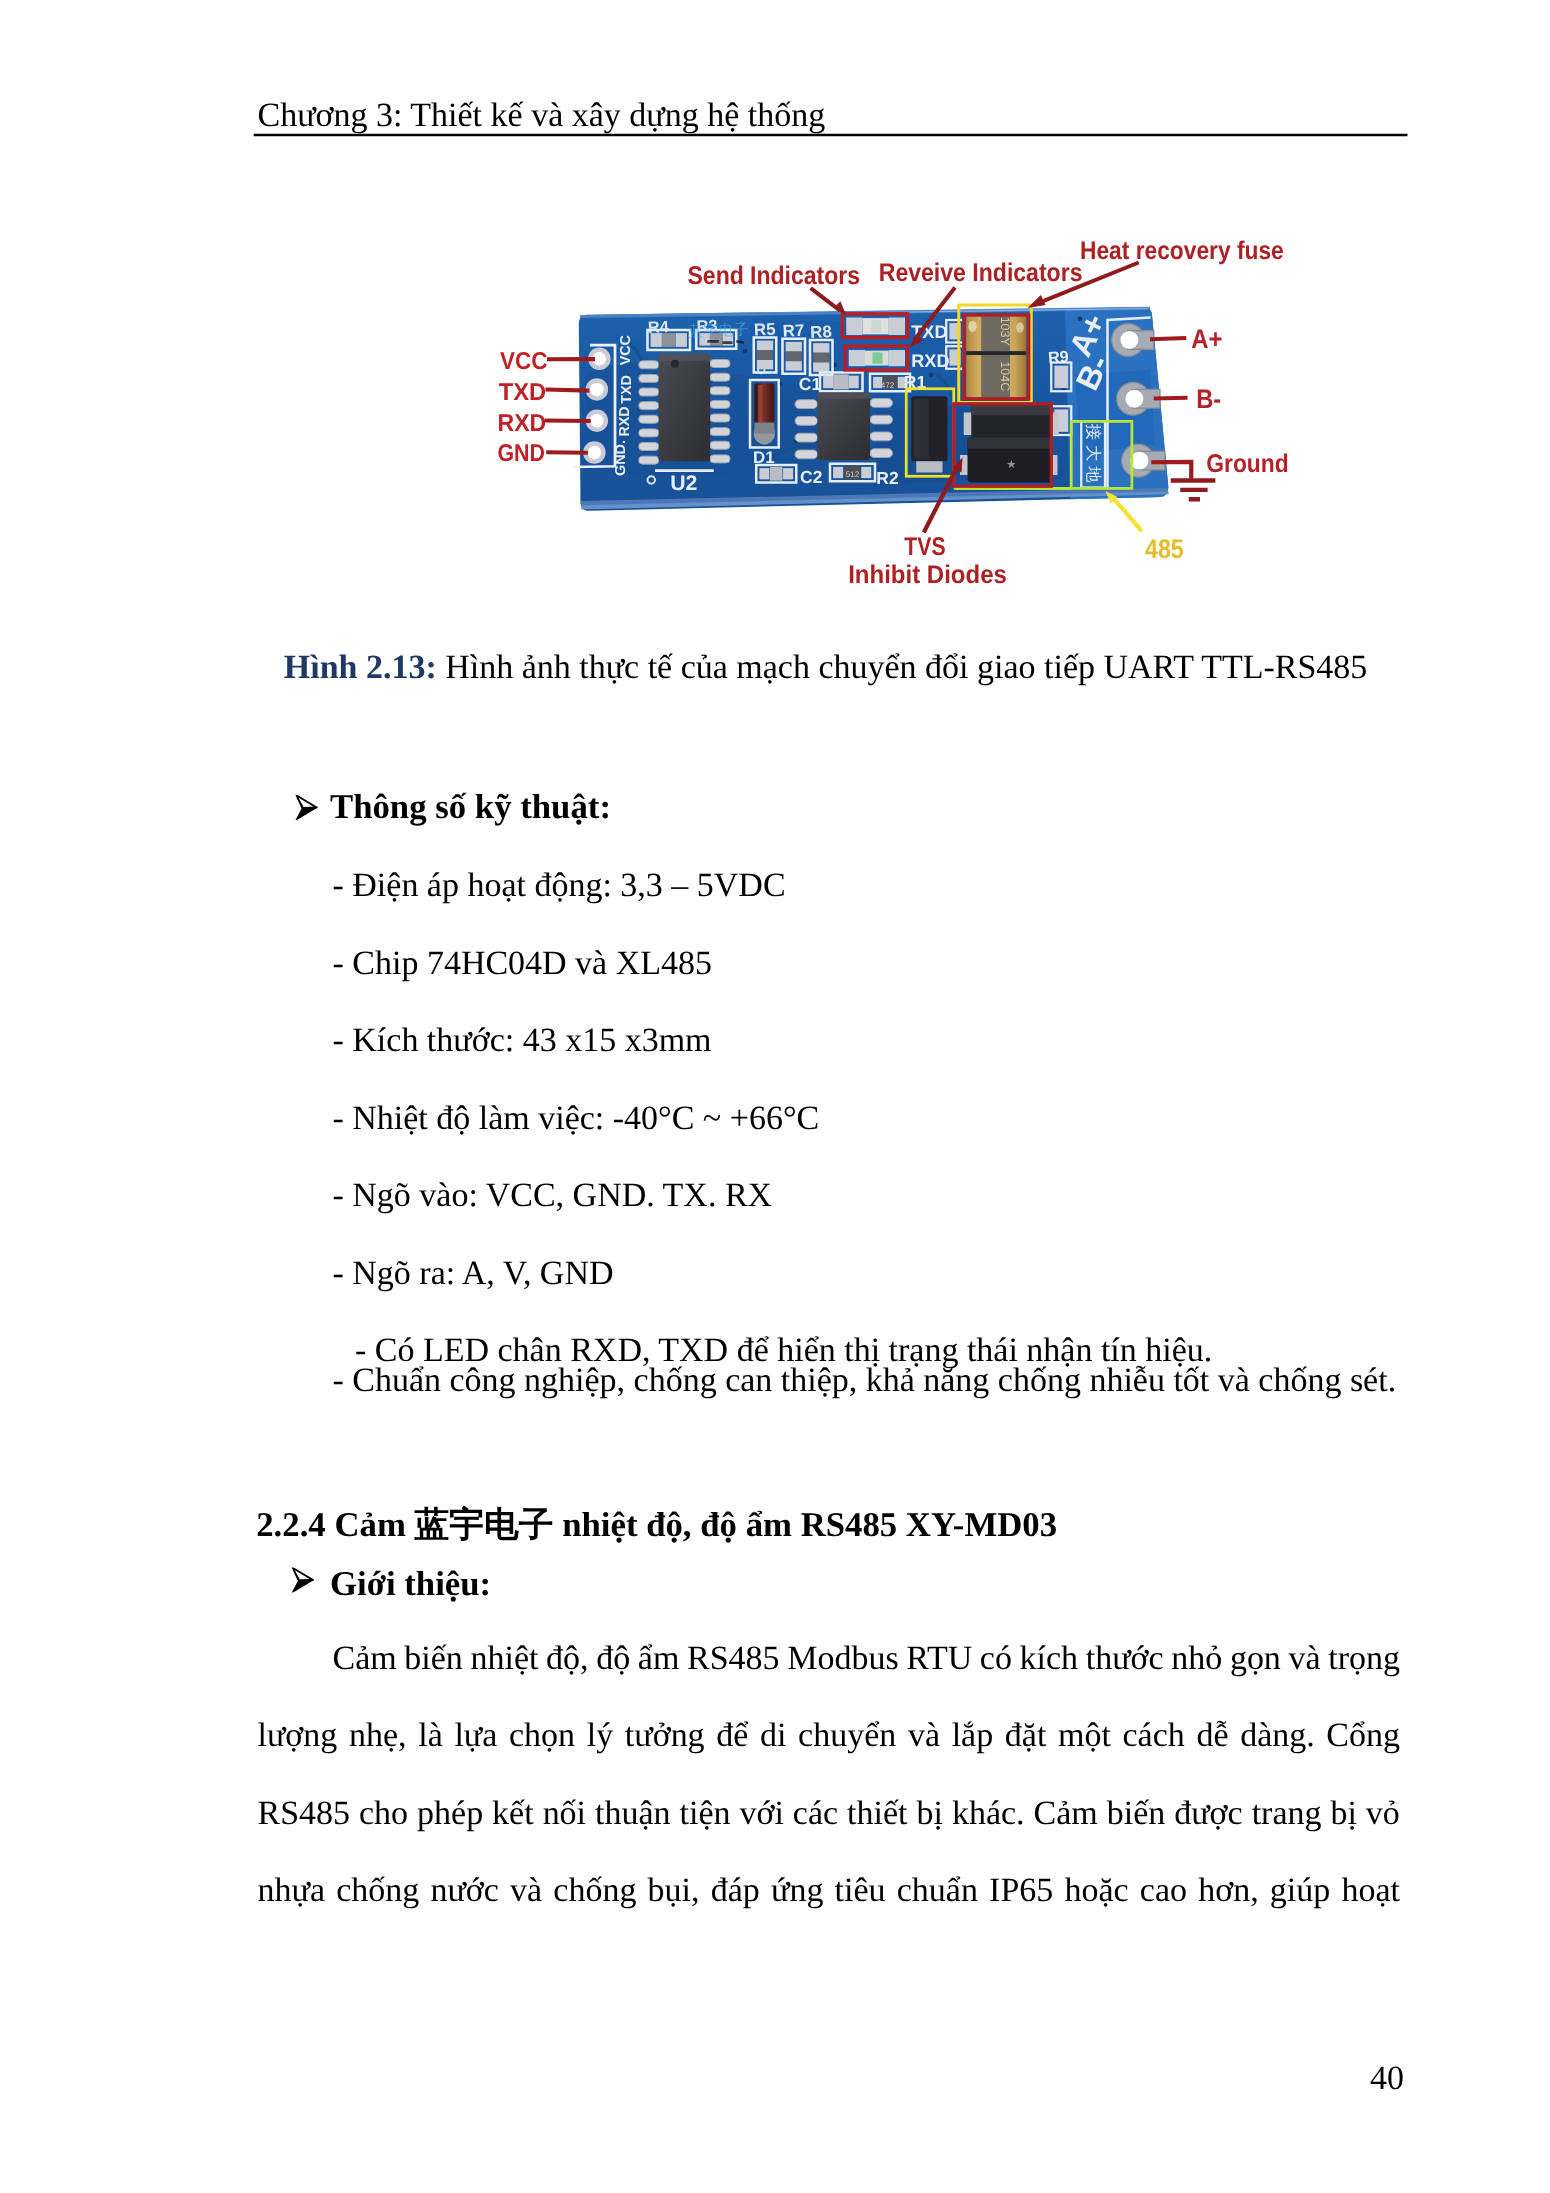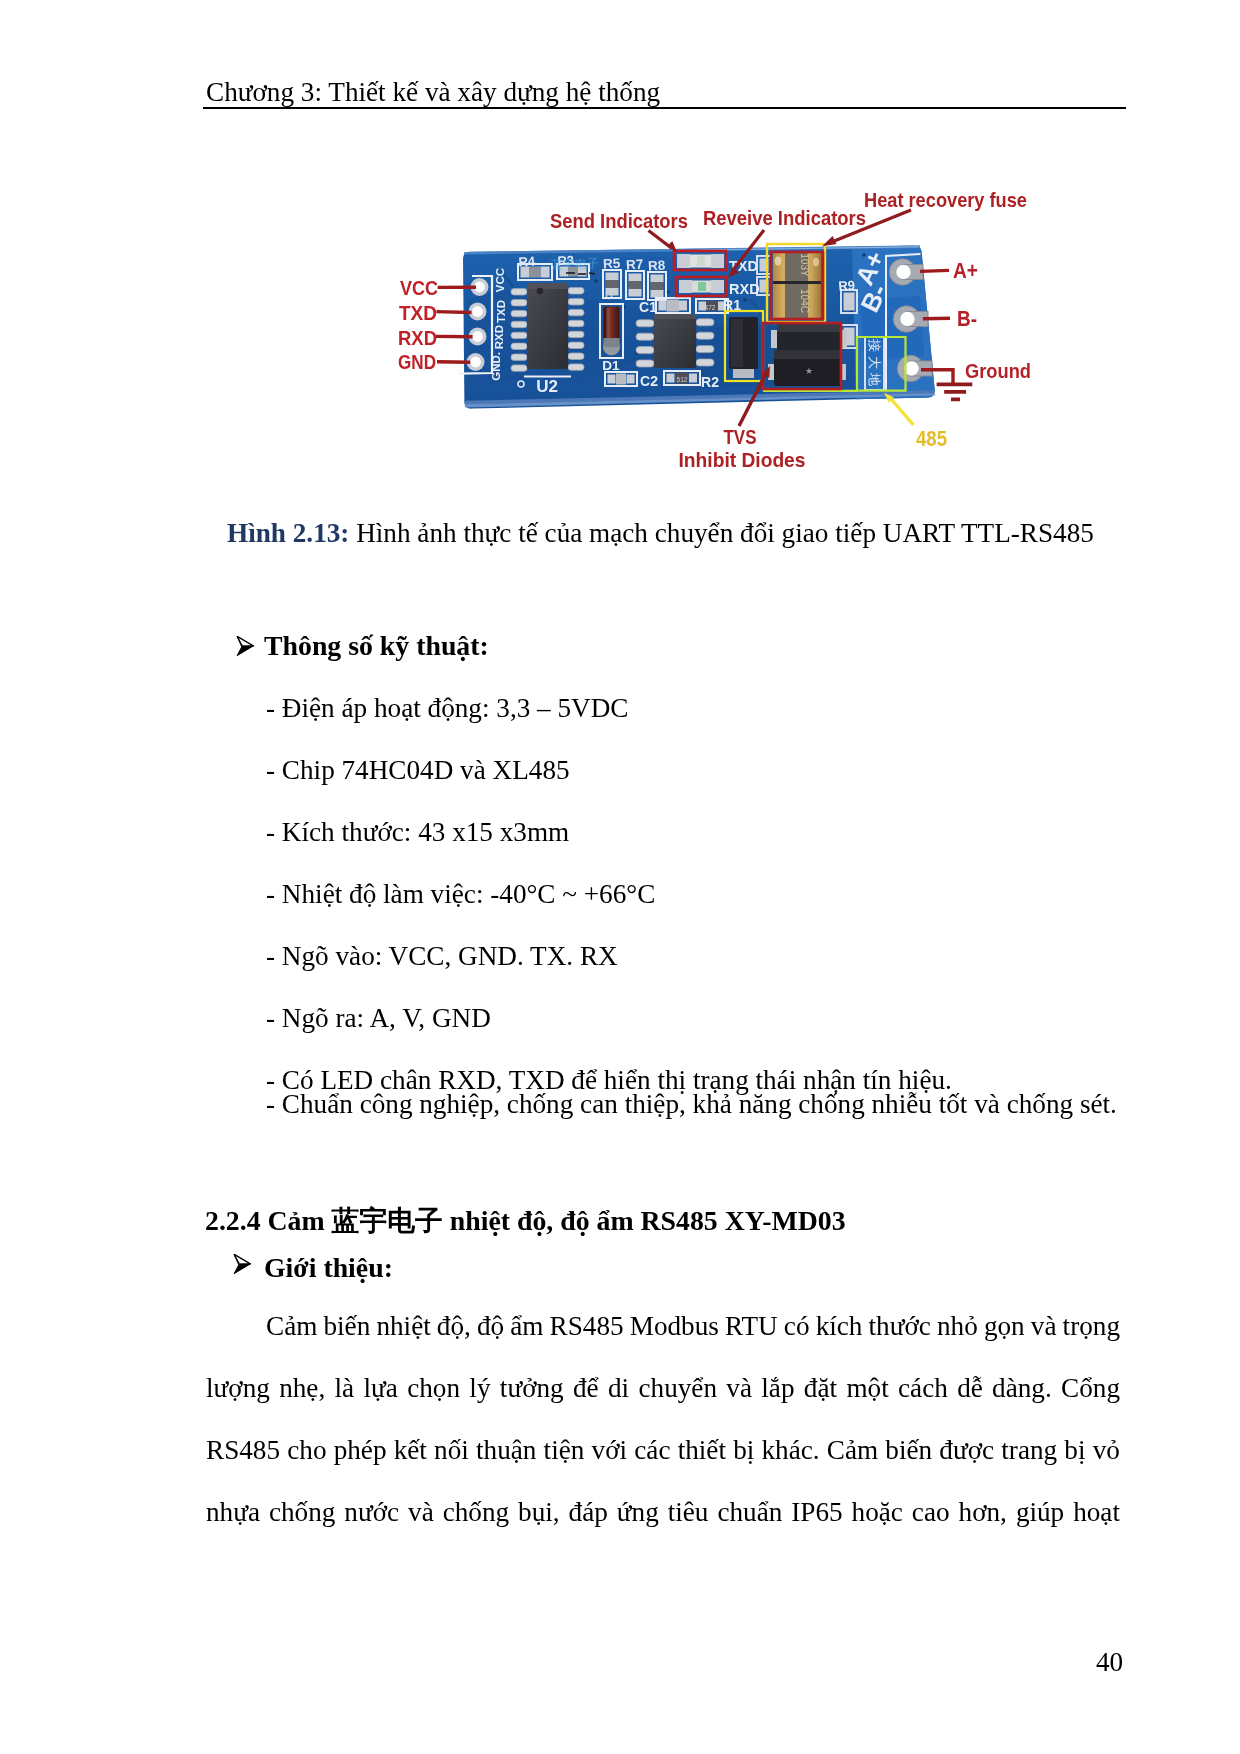--- a/index.html
+++ b/index.html
@@ -396,21 +396,21 @@
 <div class="abs t27" style="left:266px;top:757px;">- Chip 74HC04D và XL485</div>
 
 <div class="abs t27" style="left:266px;top:819px;">- Kích thước: 43 x15 x3mm</div>
 
 <div class="abs t27" style="left:266px;top:881px;">- Nhiệt độ làm việc: -40°C ~ +66°C</div>
 
 <div class="abs t27" style="left:266px;top:943px;">- Ngõ vào: VCC, GND. TX. RX</div>
 
 <div class="abs t27" style="left:266px;top:1005px;">- Ngõ ra: A, V, GND</div>
 
-<div class="abs t27" style="left:266px;top:1067px;text-align:right;">- Có LED chân RXD, TXD để hiển thị trạng thái nhận tín hiệu.</div>
+<div class="abs t27" style="left:284px;top:1067px;text-align:right;">- Có LED chân RXD, TXD để hiển thị trạng thái nhận tín hiệu.</div>
 
 <div class="abs t27" style="left:266px;top:1091px;">- Chuẩn công nghiệp, chống can thiệp, khả năng chống nhiễu tốt và chống sét.</div>
 
 <div class="abs b27" style="left:205px;top:1207px;">2.2.4 Cảm 蓝宇电子 nhiệt độ, độ ẩm RS485 XY-MD03</div>
 
 <svg class="abs" style="left:230px;top:1254px;" width="21" height="20" viewBox="0 0 21 20">
     <path d="M4.3,0.4 L20.3,9.9 L8.8,10.2 Z" fill="#fff" stroke="#000" stroke-width="1.4" stroke-linejoin="miter"></path>
     <path d="M4.8,2.2 L9.3,9.3" stroke="#000" stroke-width="1"></path>
     <path d="M20.3,9.9 L4.2,19.6 L9.1,10.2 Z" fill="#000" stroke="#000" stroke-width="1"></path>
   </svg>

